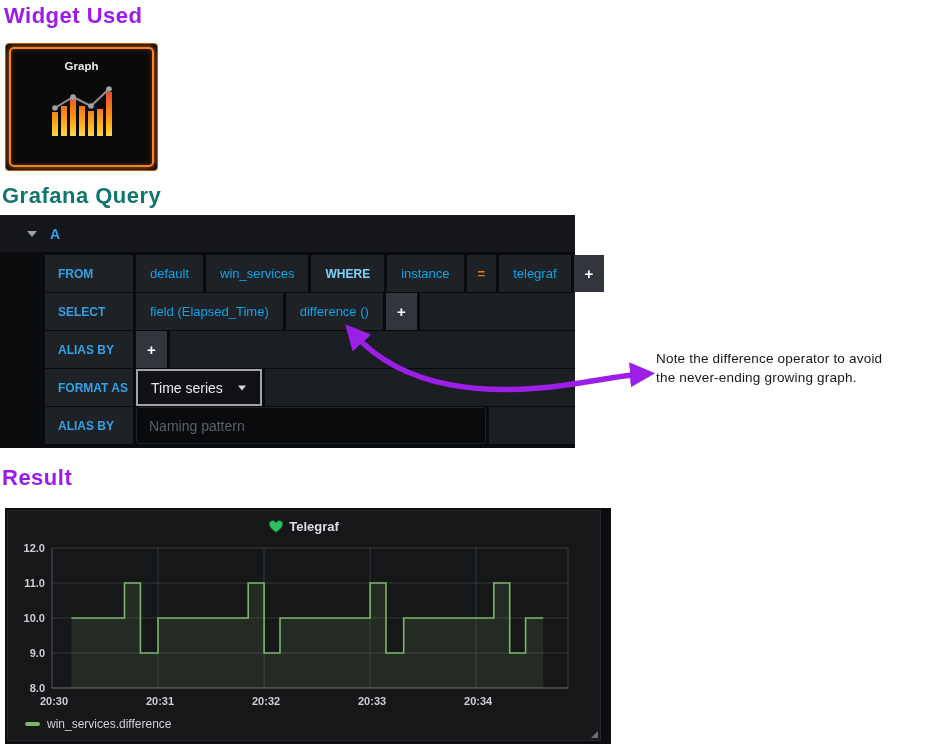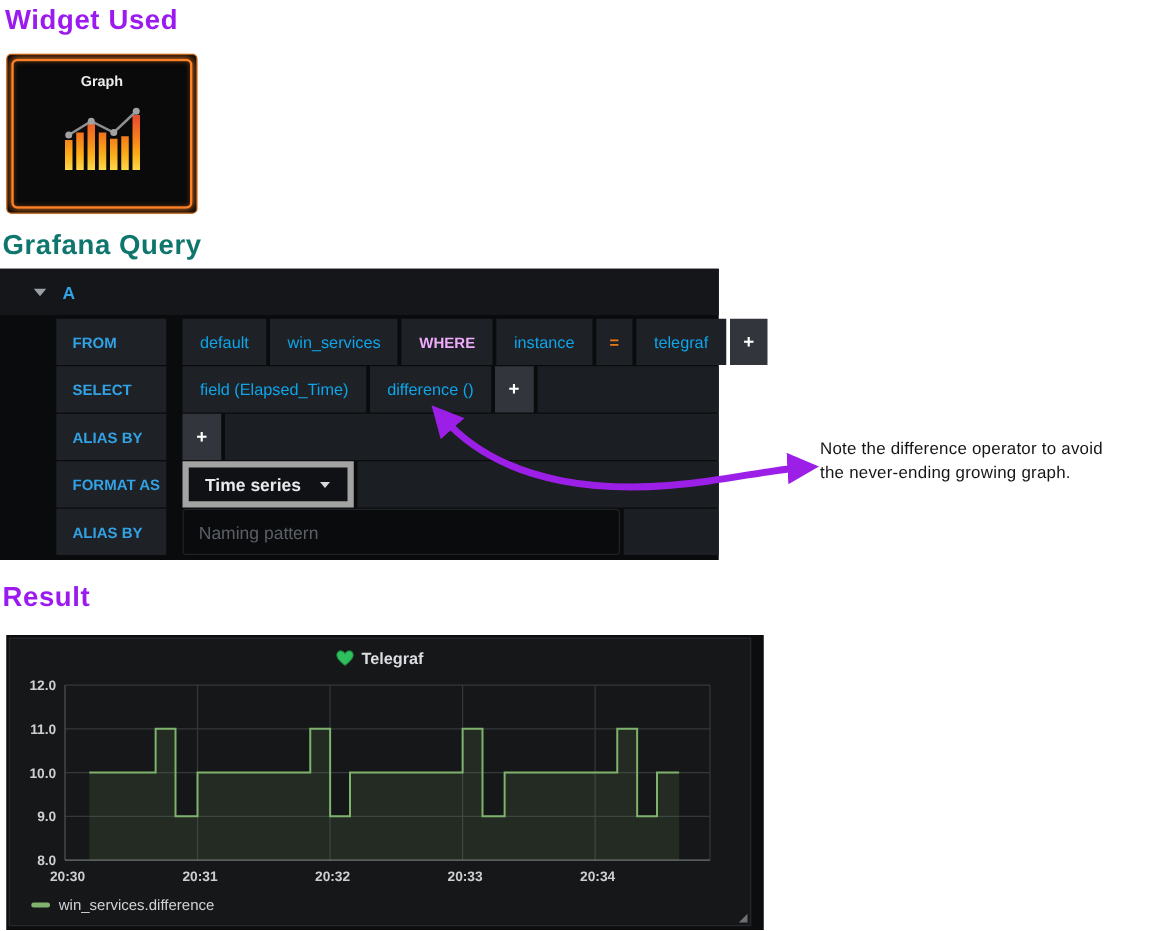--- a/index.html
+++ b/index.html
@@ -43,33 +43,33 @@
   }
   .caret-down {
     width:0; height:0; border-left:5px solid transparent;
     border-right:5px solid transparent; border-top:6px solid #9aa0a6;
   }
   .qref { margin-left:13px; color:#33a2e5; font-size:14px; font-weight:700; }
   .qrow { display:flex; height:37px; margin-bottom:1px; padding-left:45px; }
   .qlabel {
     width:88px; flex:none; background:#1e2126; color:#33a2e5;
     font-size:12px; font-weight:700; display:flex; align-items:center;
-    padding-left:13px; margin-right:13px;
+    padding-left:13px; margin-right:3px;
   }
   .qpart {
     background:#1e2126; color:#0ea5e9; font-size:13px; font-weight:500;
     display:flex; align-items:center; padding:0 14px; margin-right:3px; cursor:pointer;
   }
-  .qpart.kw { color:#f0abfc; font-weight:700; font-size:12px; }
+  .qpart.kw { color:#7dd3fc; font-weight:700; font-size:12px; }
   .qpart.op { color:#eb7b18; font-weight:700; padding:0 11px; }
   .qpart.plus { background:#32363c; color:#ffffff; font-weight:700; font-size:15px; padding:0 11px; }
   .qfill { flex:1; background:#1b1e22; }
   .qdropdown {
-    background:#101114; border:5px solid #a3a3a3; color:#e8e9eb;
-    font-size:14px; font-weight:700; display:flex; align-items:center;
+    background:#101114; border:2px solid #a3a3a3; color:#e8e9eb;
+    font-size:14px; font-weight:400; display:flex; align-items:center;
     padding:0 13px; margin-right:3px; cursor:pointer;
   }
   .qdropdown .caret-down { margin-left:14px; border-top-color:#d8d9da; transform:scale(.8); }
   .qinput {
     width:350px; background:#0a0b0d; border:1px solid #1f2327; border-radius:3px;
     color:#c7c9cc; font-size:14px; padding:0 12px; margin-right:3px; outline:none;
     font-family:"Liberation Sans", sans-serif;
   }
   .qinput::placeholder { color:#5b6066; }
 

